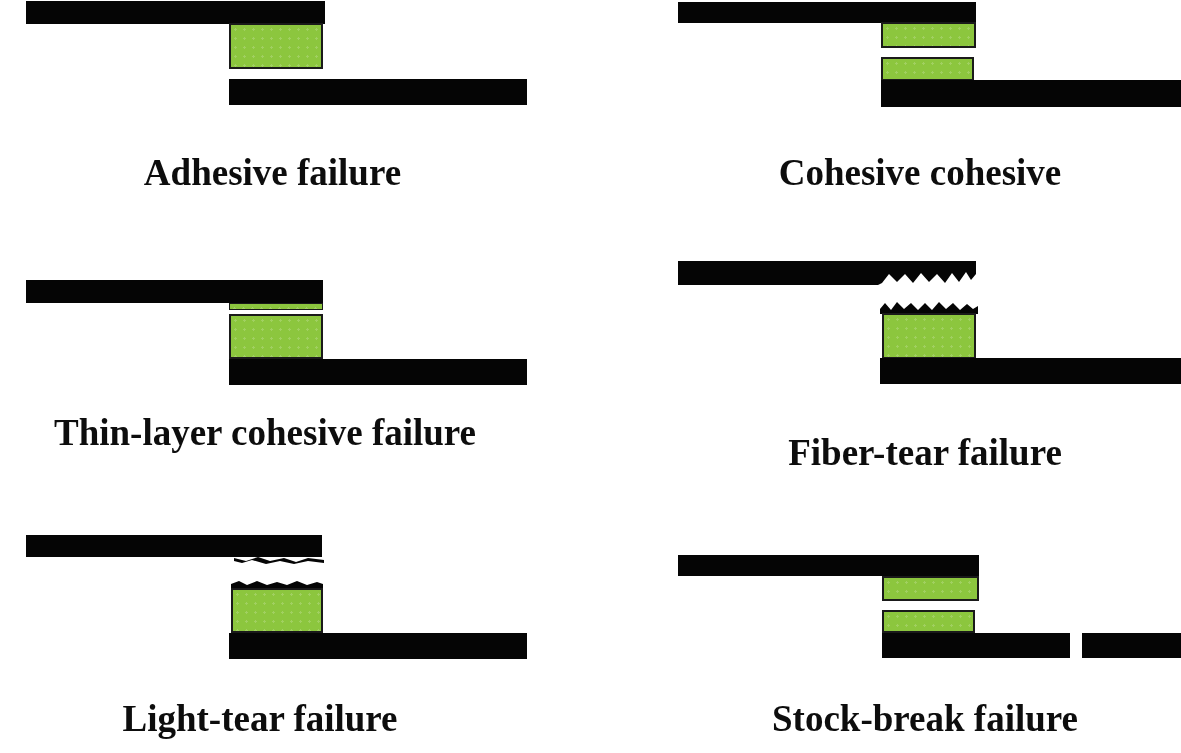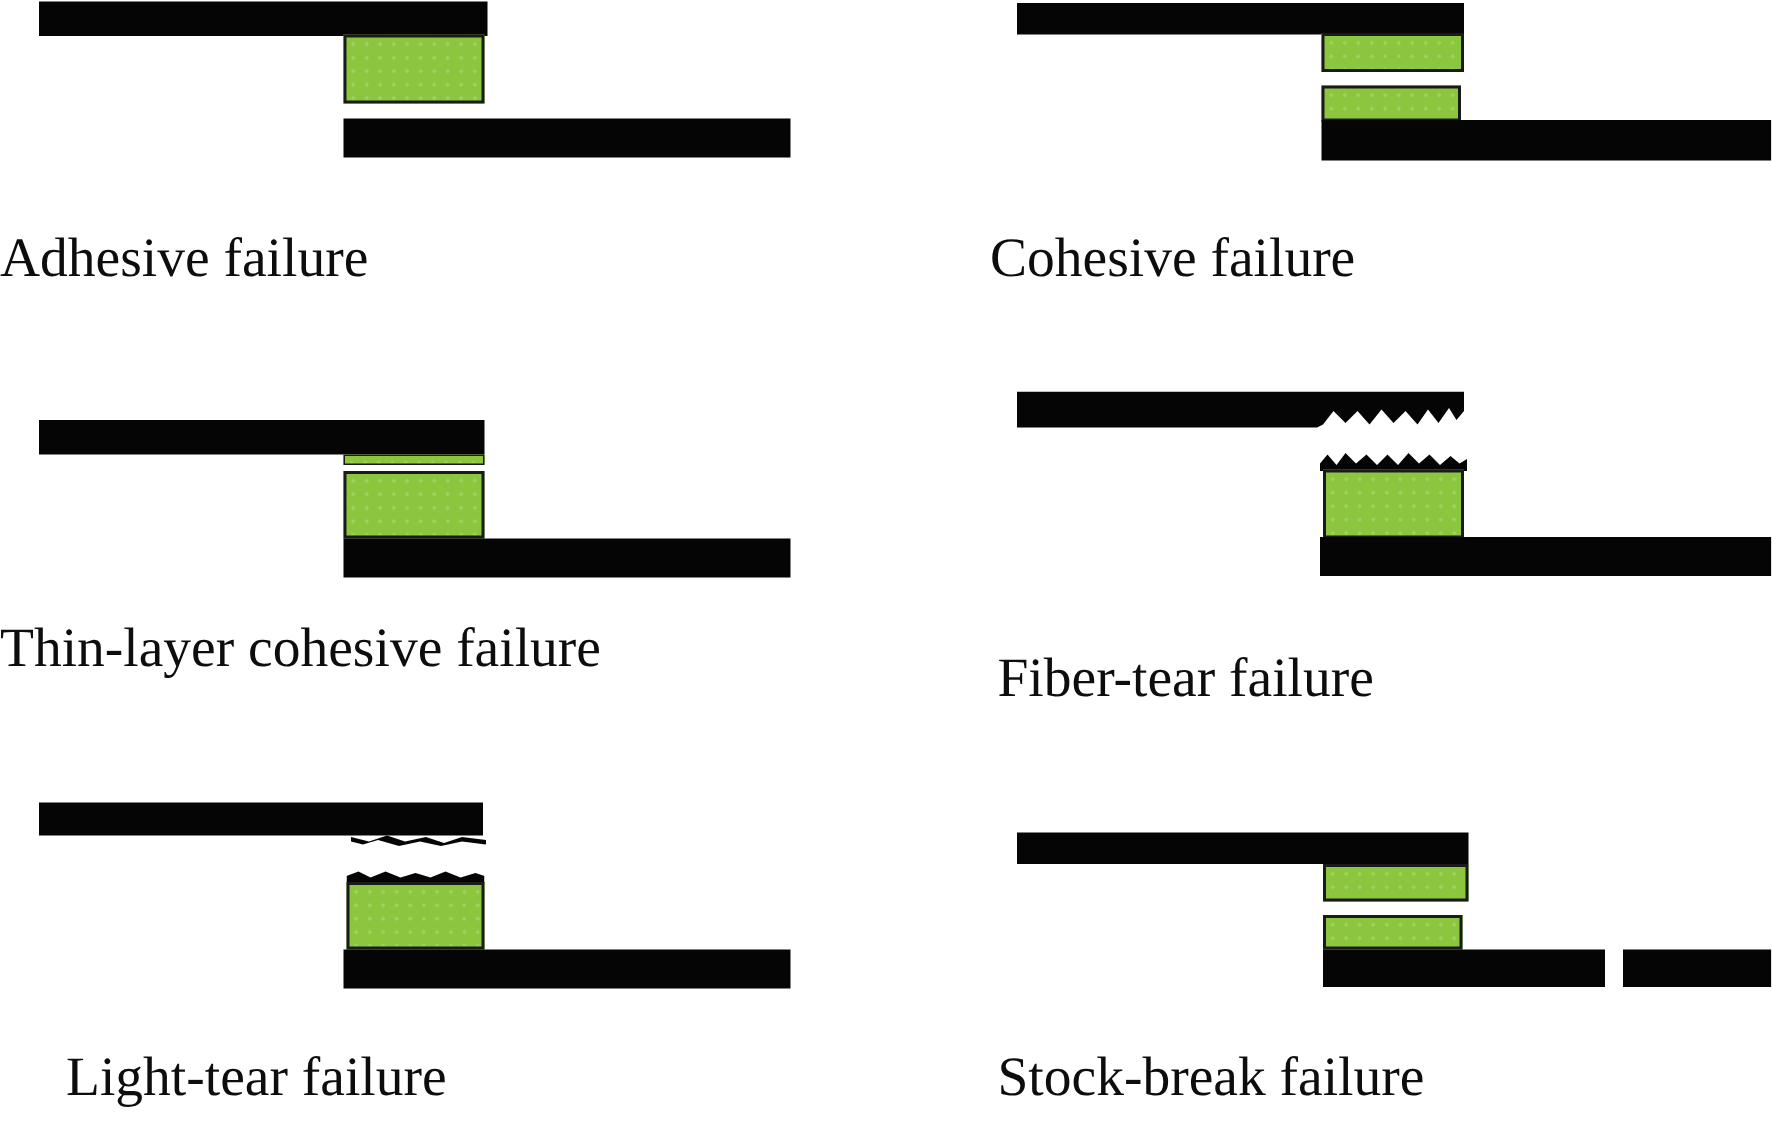--- a/index.html
+++ b/index.html
@@ -25,22 +25,22 @@
     background-color: var(--adhesive, #8cc63e);
     background-image: radial-gradient(rgba(255,255,255,0.18) 18%, rgba(0,0,0,0) 20%);
     background-size: 9px 9px;
     border: 2px solid var(--adhesive-border, #1a1a1a);
   }
   .adhesive.thin { border-width: 1px; }
   .torn { position: absolute; }
   .torn path { fill: var(--substrate, #050505); }
   .panel-label {
     position: absolute;
-    text-align: left;
-    font-weight: 400;
+    text-align: center;
+    font-weight: 700;
     font-size: 37px;
     line-height: 1.12;
     color: var(--label-text, #0d0d0d);
     white-space: nowrap;
   }
 </style>
 </head>
 <body>
 
 <div class="canvas">
@@ -50,21 +50,21 @@
     <div class="adhesive" style="left:229px; top:23px; width:94px; height:46px;"></div>
     <div class="bar" style="left:229px; top:79px; width:298px; height:26px;"></div>
     <div class="panel-label" style="left:0px; top:152px; width:545px;">Adhesive failure</div>
   </div>
 
   <div>
     <div class="bar" style="left:678px; top:2px; width:298px; height:21px;"></div>
     <div class="adhesive" style="left:881px; top:22px; width:95px; height:26px;"></div>
     <div class="adhesive" style="left:881px; top:57px; width:93px; height:24px;"></div>
     <div class="bar" style="left:881px; top:80px; width:300px; height:27px;"></div>
-    <div class="panel-label" style="left:660px; top:152px; width:520px;">Cohesive failure</div>
+    <div class="panel-label" style="left:660px; top:152px; width:520px;">Cohesive cohesive</div>
   </div>
 
   <div>
     <div class="bar" style="left:26px; top:280px; width:297px; height:23px;"></div>
     <div class="adhesive thin" style="left:229px; top:303px; width:94px; height:7px;"></div>
     <div class="adhesive" style="left:229px; top:314px; width:94px; height:45px;"></div>
     <div class="bar" style="left:229px; top:359px; width:298px; height:26px;"></div>
     <div class="panel-label" style="left:0px; top:412px; width:530px;">Thin-layer cohesive failure</div>
   </div>
 
@@ -83,21 +83,21 @@
   <div>
     <div class="bar" style="left:26px; top:535px; width:296px; height:22px;"></div>
     <svg class="torn" style="left:234px; top:556px;" width="90" height="9" viewBox="0 0 90 9">
       <path d="M0,2 L12,5 L24,1 L36,5 L50,2 L62,6 L74,2 L90,4 L90,7 L74,5 L60,8 L46,5 L32,8 L18,4 L8,7 L0,5 Z"></path>
     </svg>
     <svg class="torn" style="left:231px; top:579px;" width="92" height="10" viewBox="0 0 92 10">
       <path d="M0,10 L0,5 L8,2 L16,6 L26,2 L36,6 L46,3 L56,6 L66,2 L76,6 L86,3 L92,5 L92,10 Z"></path>
     </svg>
     <div class="adhesive" style="left:231px; top:588px; width:92px; height:45px;"></div>
     <div class="bar" style="left:229px; top:633px; width:298px; height:26px;"></div>
-    <div class="panel-label" style="left:0px; top:698px; width:520px;margin-left:44px;">Light-tear failure</div>
+    <div class="panel-label" style="left:0px; top:698px; width:520px;">Light-tear failure</div>
   </div>
 
   <div>
     <div class="bar" style="left:678px; top:555px; width:301px; height:21px;"></div>
     <div class="adhesive" style="left:882px; top:576px; width:97px; height:25px;"></div>
     <div class="adhesive" style="left:882px; top:610px; width:93px; height:23px;"></div>
     <div class="bar" style="left:882px; top:633px; width:188px; height:25px;"></div>
     <div class="bar" style="left:1082px; top:633px; width:99px; height:25px;"></div>
     <div class="panel-label" style="left:665px; top:698px; width:520px;">Stock-break failure</div>
   </div>

